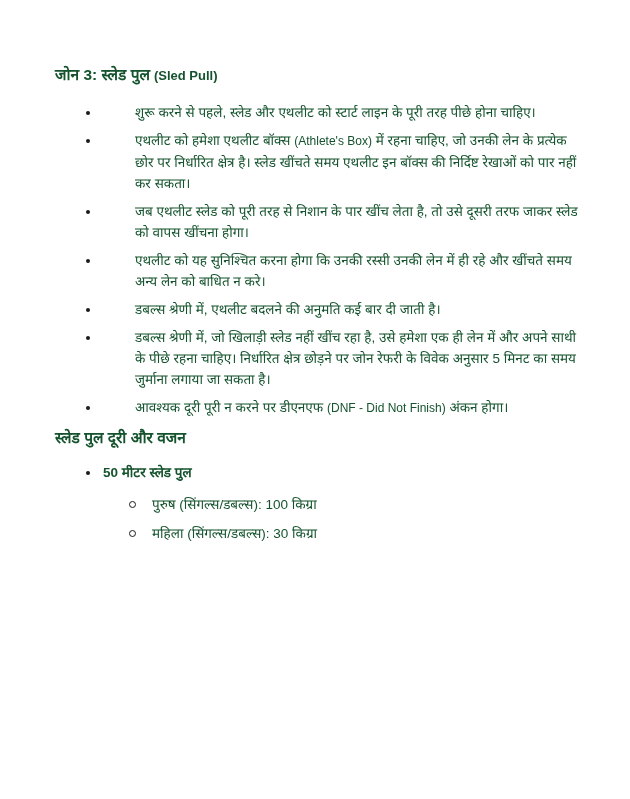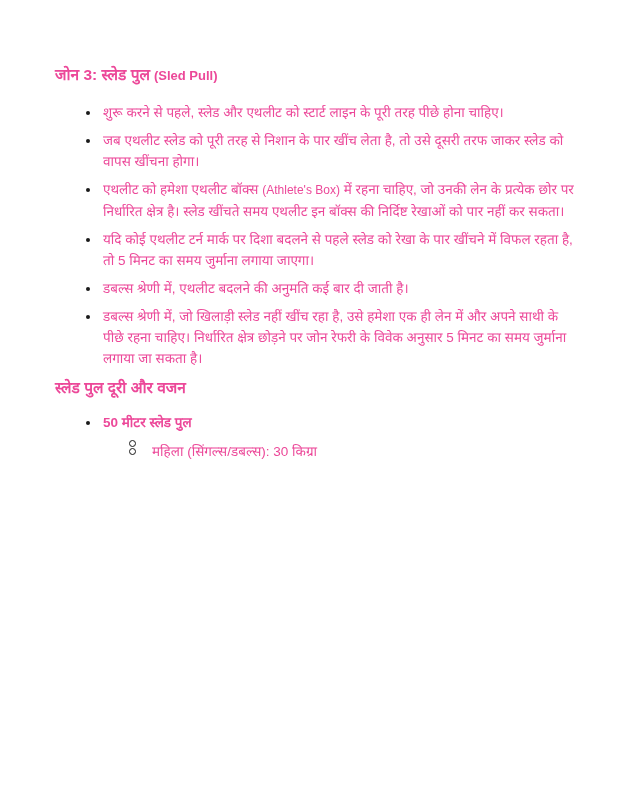--- a/index.html
+++ b/index.html
@@ -1,54 +1,54 @@
 <!DOCTYPE html>
 <html><head>
 <meta charset="utf-8">
 <style>
   * { margin:0; padding:0; box-sizing:border-box; }
   html,body { background:#ffffff; }
   .page {
     position:relative;
     width:630px; height:799px;
     background:#ffffff;
-    color:#ec4899;
+    color:#14532d;
     font-family:"Liberation Sans","DejaVu Sans",sans-serif;
     font-size:13.5px;
     line-height:21px;
     padding:63px 50px 0 55px;
     overflow:hidden;
   }
   .doc-heading {
     font-size:15.5px;
     font-weight:bold;
     line-height:24px;
     white-space:nowrap;
   }
   .doc-heading .en { font-size:13px; margin-left:4px; }
   .en { font-size:12px; }
   .b  { font-weight:normal; }
   ul { list-style:none; }
   .rules { margin-top:14px; }
-  .li1 { display:flex; margin-bottom:7px; }
+  .li1 { display:flex; margin-bottom:7px;gap:32px; }
   .m1 { flex:0 0 48px; position:relative; }
   .m1::after {
     content:"";
     position:absolute; left:31px; top:8.5px;
     width:4px; height:4px; border-radius:50%;
     background:#1a1a1a;
   }
   .li1 .txt { flex:1 1 auto; }
   .weights-heading {
     font-size:15.5px;
     font-weight:bold;
     line-height:24px;
   }
   .weights-list { margin-top:12px; }
-  .li-w1 { display:flex; }
+  .li-w1 { display:flex; margin-bottom:11px; }
   .li-w1 .txt { font-weight:bold; }
   .li2 { display:flex; margin-bottom:8px; }
   .m2 { flex:0 0 97px; position:relative; }
   .m2::after {
     content:"";
     position:absolute; left:74px; top:7px;
     width:5px; height:5px; border-radius:50%;
     border:1.2px solid #1a1a1a;
     background:transparent;
   }
@@ -62,58 +62,63 @@
 
   <ul class="rules">
 
     <li class="li1">
       <span class="m1"></span>
       <p class="txt"><span>शुरू करने से पहले, स्लेड और एथलीट को स्टार्ट लाइन के पूरी तरह पीछे होना चाहिए।</span></p>
     </li>
 
     <li class="li1">
       <span class="m1"></span>
+      <p class="txt"><span>एथलीट को हमेशा एथलीट बॉक्स </span><span class="en">(Athlete's Box)</span><span> में रहना चाहिए, जो उनकी लेन के प्रत्येक छोर पर निर्धारित क्षेत्र है। स्लेड खींचते समय एथलीट इन बॉक्स की निर्दिष्ट रेखाओं को पार नहीं कर सकता।</span></p>
+    </li>
+
+    <li class="li1">
+      <span class="m1"></span>
       <p class="txt"><span>जब एथलीट स्लेड को पूरी तरह से निशान के पार खींच लेता है, तो उसे दूसरी तरफ जाकर स्लेड को वापस खींचना होगा।</span></p>
     </li>
 
     <li class="li1">
       <span class="m1"></span>
-      <p class="txt"><span>एथलीट को हमेशा एथलीट बॉक्स </span><span class="en">(Athlete's Box)</span><span> में रहना चाहिए, जो उनकी लेन के प्रत्येक छोर पर निर्धारित क्षेत्र है। स्लेड खींचते समय एथलीट इन बॉक्स की निर्दिष्ट रेखाओं को पार नहीं कर सकता।</span></p>
+      <p class="txt"><span>एथलीट को यह सुनिश्चित करना होगा कि उनकी रस्सी उनकी लेन में ही रहे और खींचते समय अन्य लेन को बाधित न करे।</span></p>
     </li>
 
-
-    <li class="li1">
-      <span class="m1"></span>
-      <p class="txt"><span>यदि कोई एथलीट टर्न मार्क पर दिशा बदलने से पहले स्लेड को रेखा के पार खींचने में विफल रहता है, तो 5 मिनट का समय जुर्माना लगाया जाएगा।</span></p>
-    </li>
 
     <li class="li1">
       <span class="m1"></span>
       <p class="txt"><span class="b">डबल्स श्रेणी</span><span> में, एथलीट बदलने की अनुमति कई बार दी जाती है।</span></p>
     </li>
 
     <li class="li1">
       <span class="m1"></span>
       <p class="txt"><span class="b">डबल्स श्रेणी</span><span> में, जो खिलाड़ी स्लेड नहीं खींच रहा है, उसे हमेशा एक ही लेन में और अपने साथी के पीछे रहना चाहिए। निर्धारित क्षेत्र छोड़ने पर जोन रेफरी के विवेक अनुसार 5 मिनट का समय जुर्माना लगाया जा सकता है।</span></p>
     </li>
 
+    <li class="li1">
+      <span class="m1"></span>
+      <p class="txt"><span>आवश्यक दूरी पूरी न करने पर </span><span class="b">डीएनएफ </span><span class="b en">(DNF - Did Not Finish)</span><span> अंकन होगा।</span></p>
+    </li>
 
   </ul>
 
   <div class="weights-heading">स्लेड पुल दूरी और वजन</div>
 
   <ul class="weights-list">
 
     <li class="li-w1">
       <span class="m1"></span>
       <p class="txt"><span>50 मीटर स्लेड पुल</span></p>
     </li>
 
     <li class="li2">
       <span class="m2"></span>
+      <p class="txt"><span class="b">पुरुष (सिंगल्स/डबल्स)</span><span>: 100 किग्रा</span></p>
     </li>
 
     <li class="li2">
       <span class="m2"></span>
       <p class="txt"><span class="b">महिला (सिंगल्स/डबल्स)</span><span>: 30 किग्रा</span></p>
     </li>
 
 
   </ul>
 

